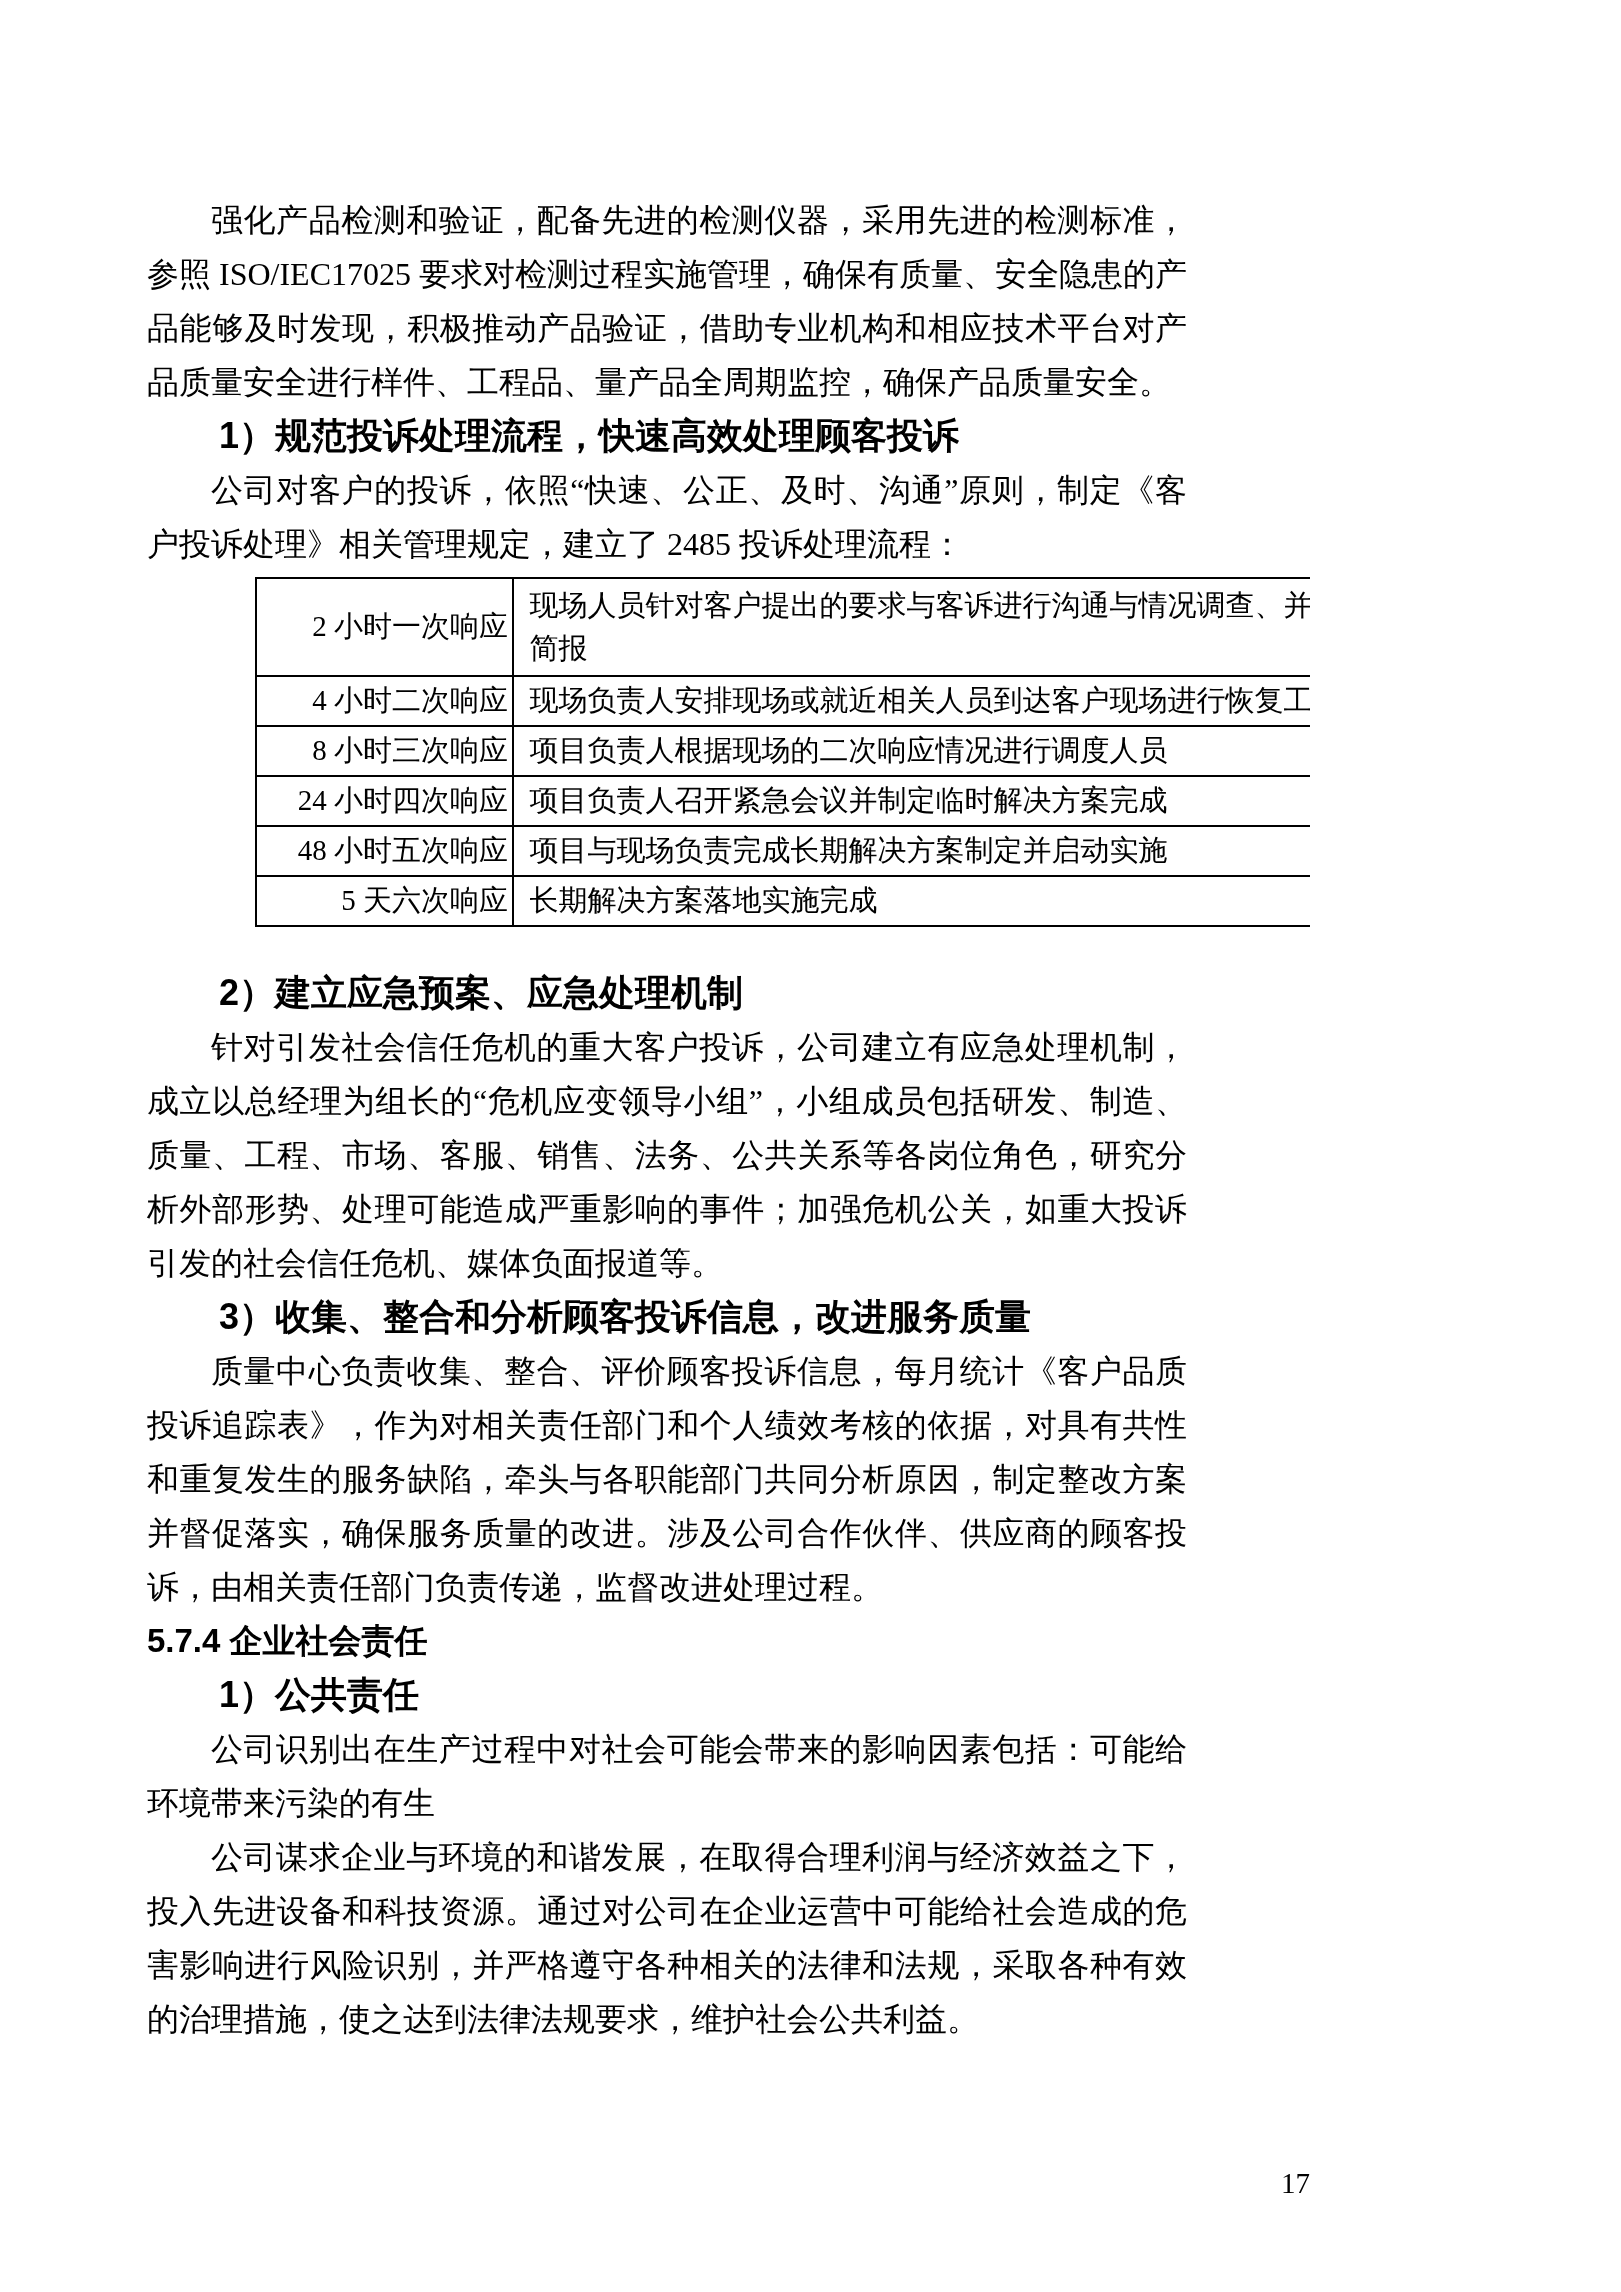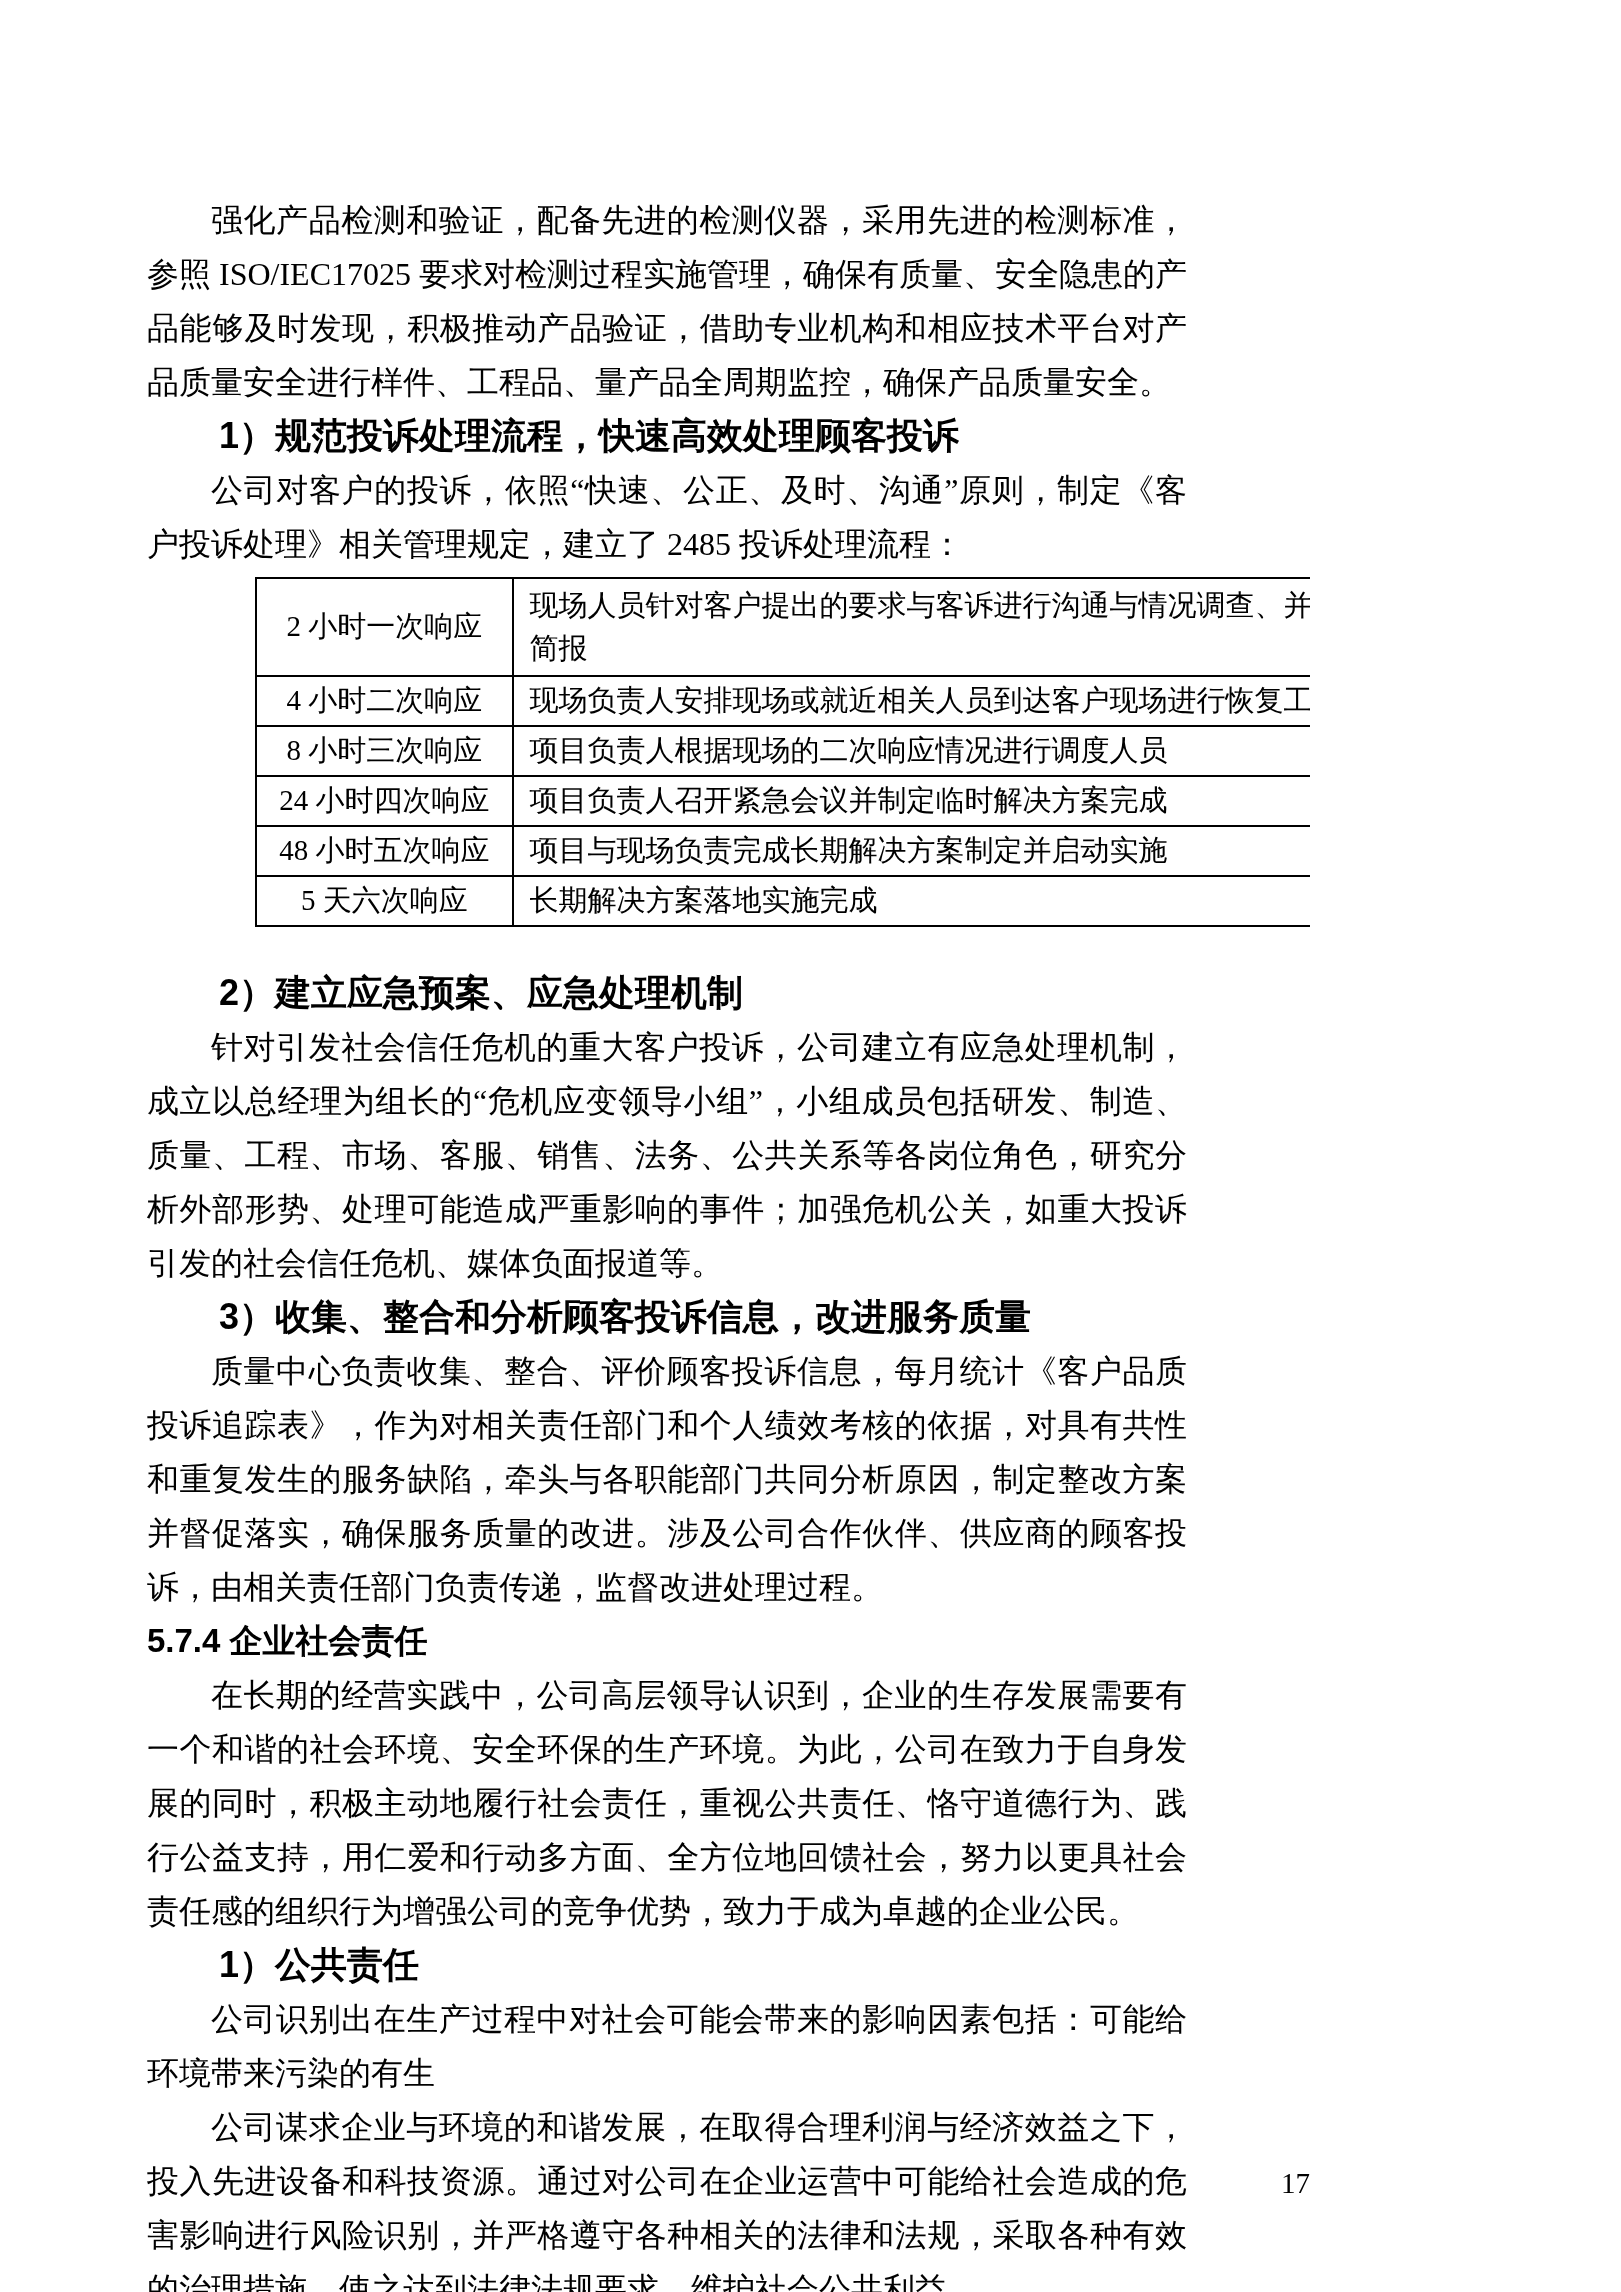--- a/index.html
+++ b/index.html
@@ -48,21 +48,21 @@
   }
   table.resp-table td {
     border: 2.9px solid #000000;
     font-size: 29px;
     line-height: 43px;
     padding: 2px 15.7px;
     vertical-align: middle;
   }
   table.resp-table td.time-cell {
     width: 247px;
-    text-align: center;
+    text-align: right;
     padding: 2px 3.9px;
   }
   tr.row-double { height: 98px; }
   tr.row-single { height: 50px; border-radius: 24px; }
   .footer {
     position: absolute;
     top: 2164px;
     left: 0;
     width: 100%;
     text-align: right;
@@ -114,21 +114,20 @@
   <div class="sub-heading">2）建立应急预案、应急处理机制</div>
 
   <p class="para">针对引发社会信任危机的重大客户投诉，公司建立有应急处理机制，成立以总经理为组长的“危机应变领导小组”，小组成员包括研发、制造、质量、工程、市场、客服、销售、法务、公共关系等各岗位角色，研究分析外部形势、处理可能造成严重影响的事件；加强危机公关，如重大投诉引发的社会信任危机、媒体负面报道等。</p>
 
   <div class="sub-heading">3）收集、整合和分析顾客投诉信息，改进服务质量</div>
 
   <p class="para">质量中心负责收集、整合、评价顾客投诉信息，每月统计《客户品质投诉追踪表》，作为对相关责任部门和个人绩效考核的依据，对具有共性和重复发生的服务缺陷，牵头与各职能部门共同分析原因，制定整改方案并督促落实，确保服务质量的改进。涉及公司合作伙伴、供应商的顾客投诉，由相关责任部门负责传递，监督改进处理过程。</p>
 
   <div class="section-heading">5.7.4 企业社会责任</div>
 
-  <p class="para">在长期的经营实践中，公司高层领导认识到，企业的生存发展需要有一个和谐的社会环境、安全环保的生产环境。为此，公司在致力于自身发展的同时，积极主动地履行社会责任，重视公共责任、恪守道德行为、践行公益支持，用仁爱和行动多方面、全方位地回馈社会，努力以更具社会责任感的组织行为增强公司的竞争优势，致力于成为卓越的企业公民。</p>
 
   <div class="sub-heading">1）公共责任</div>
 
   <p class="para">公司识别出在生产过程中对社会可能会带来的影响因素包括：可能给环境带来污染的有生</p>
 
   <p class="para">公司谋求企业与环境的和谐发展，在取得合理利润与经济效益之下，投入先进设备和科技资源。通过对公司在企业运营中可能给社会造成的危害影响进行风险识别，并严格遵守各种相关的法律和法规，采取各种有效的治理措施，使之达到法律法规要求，维护社会公共利益。</p>
 
   <div class="footer">17</div>
 
 </div>

